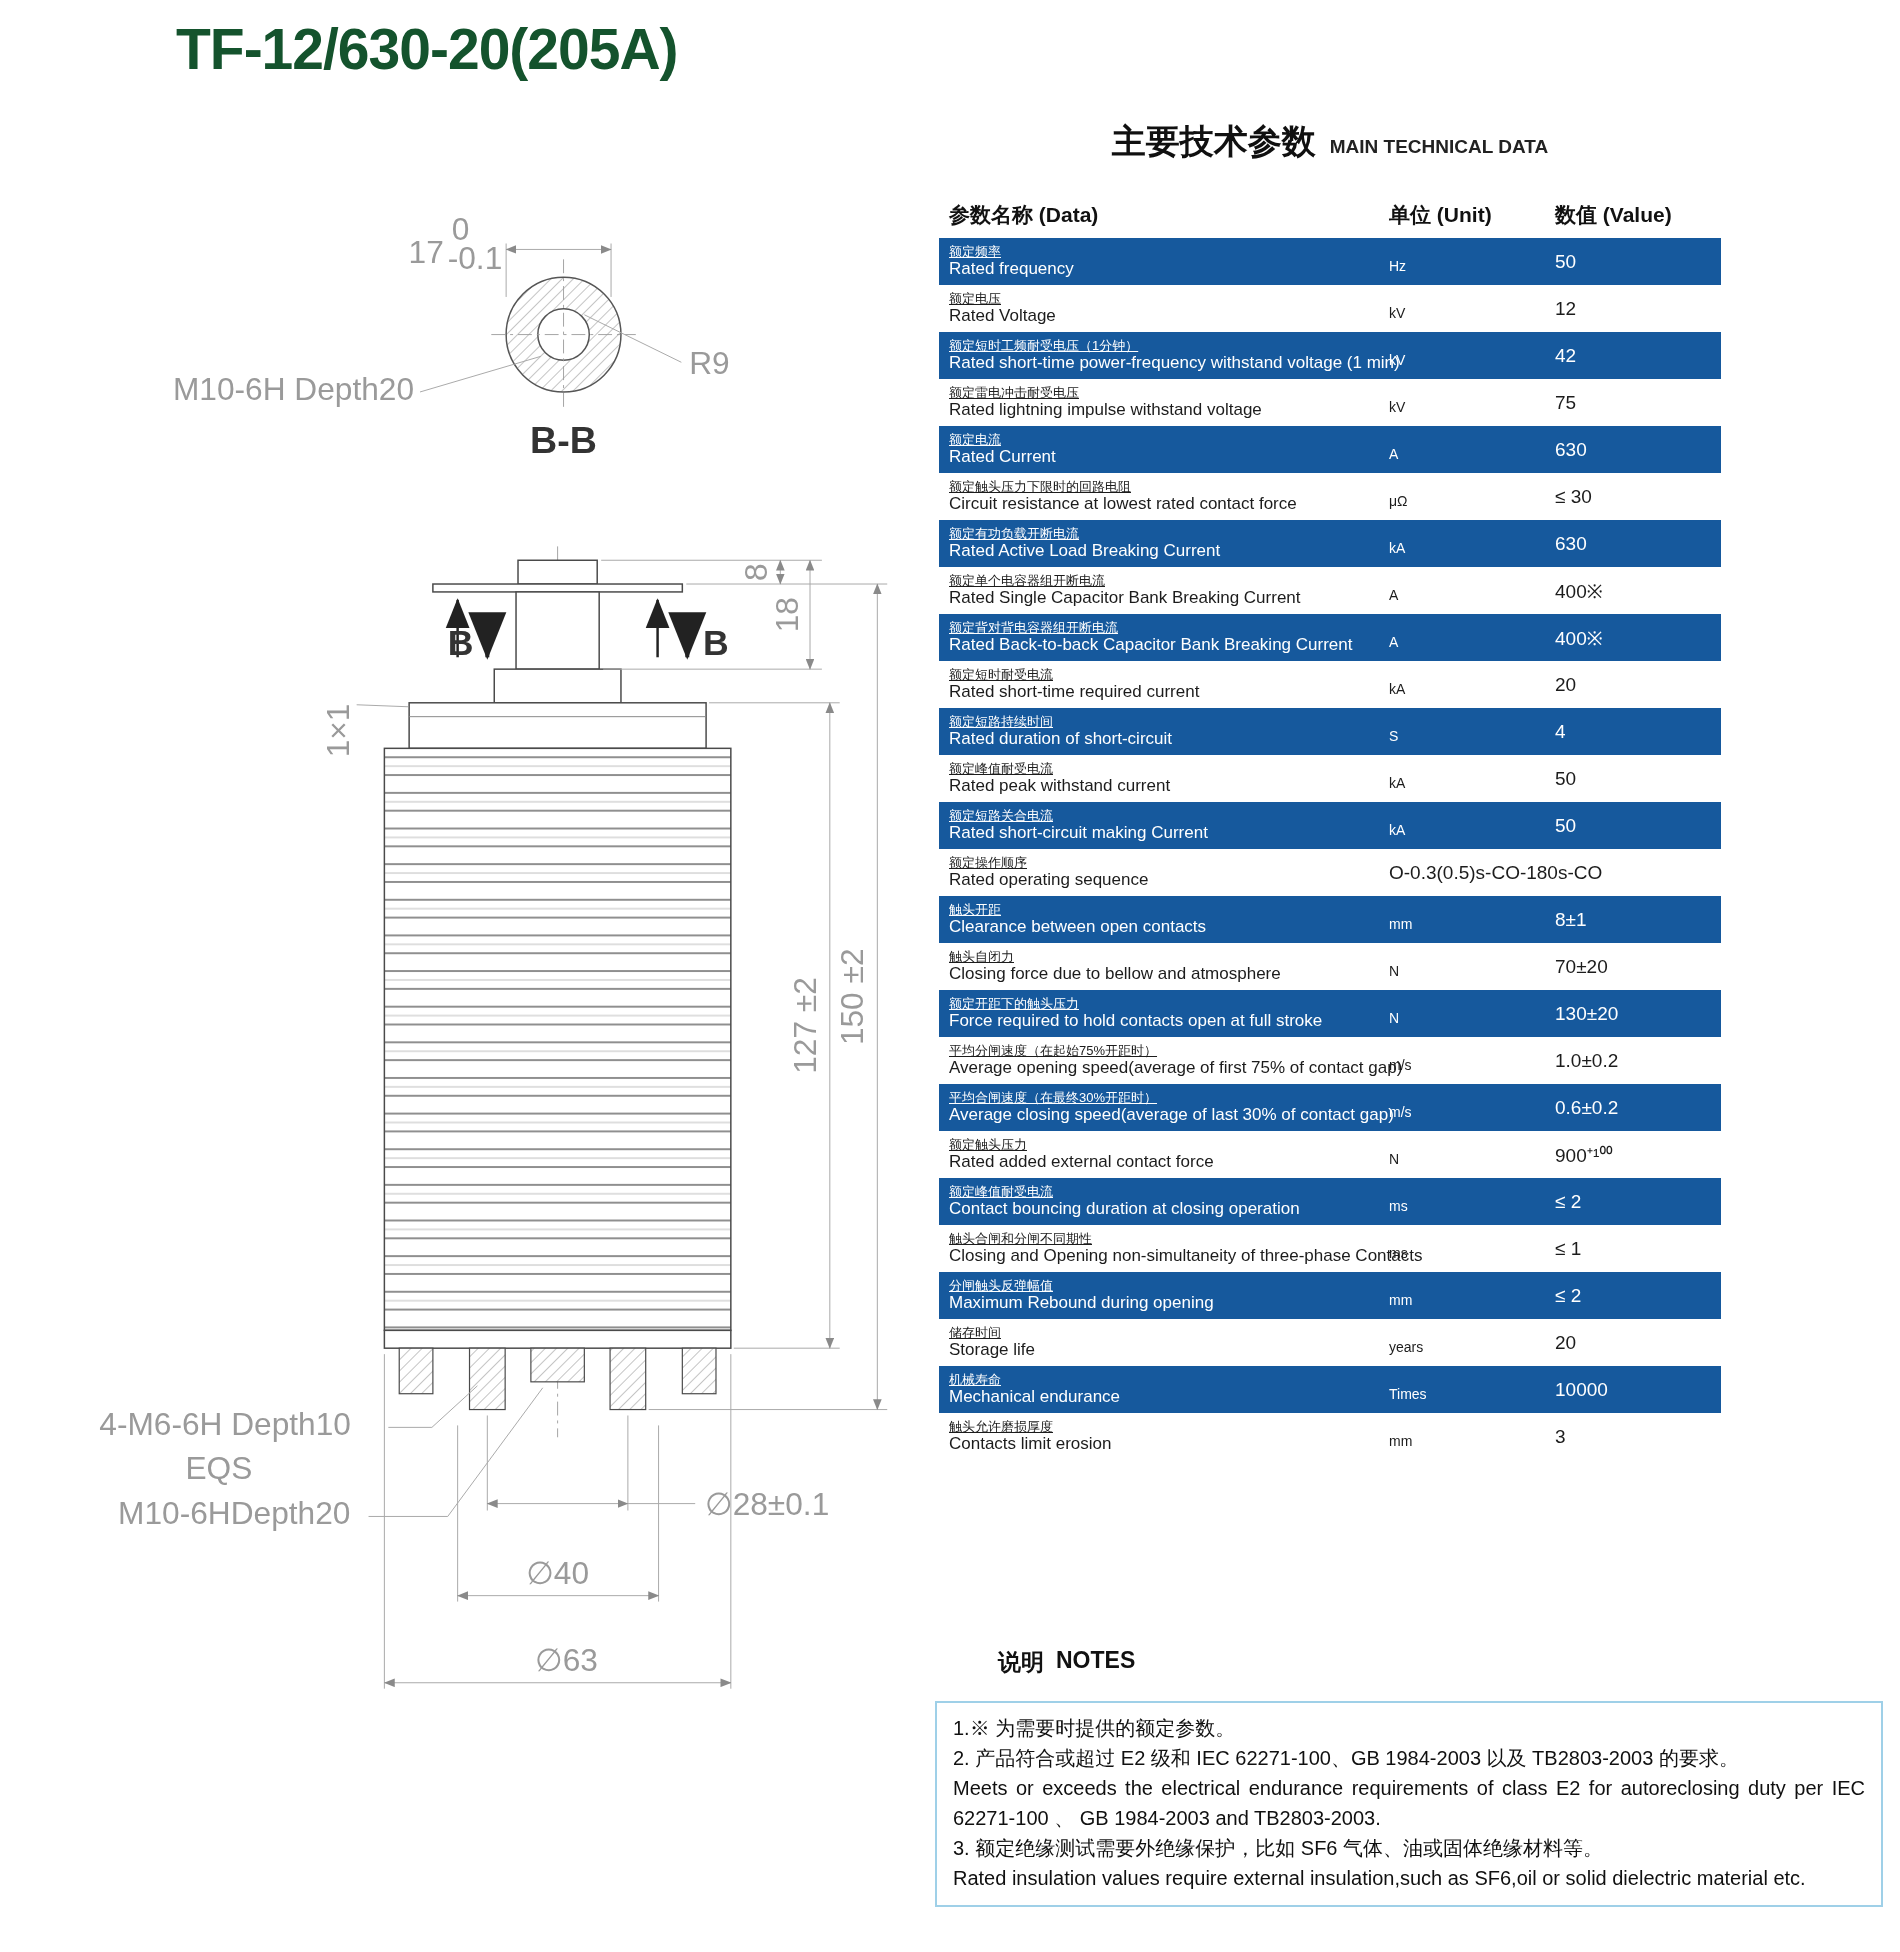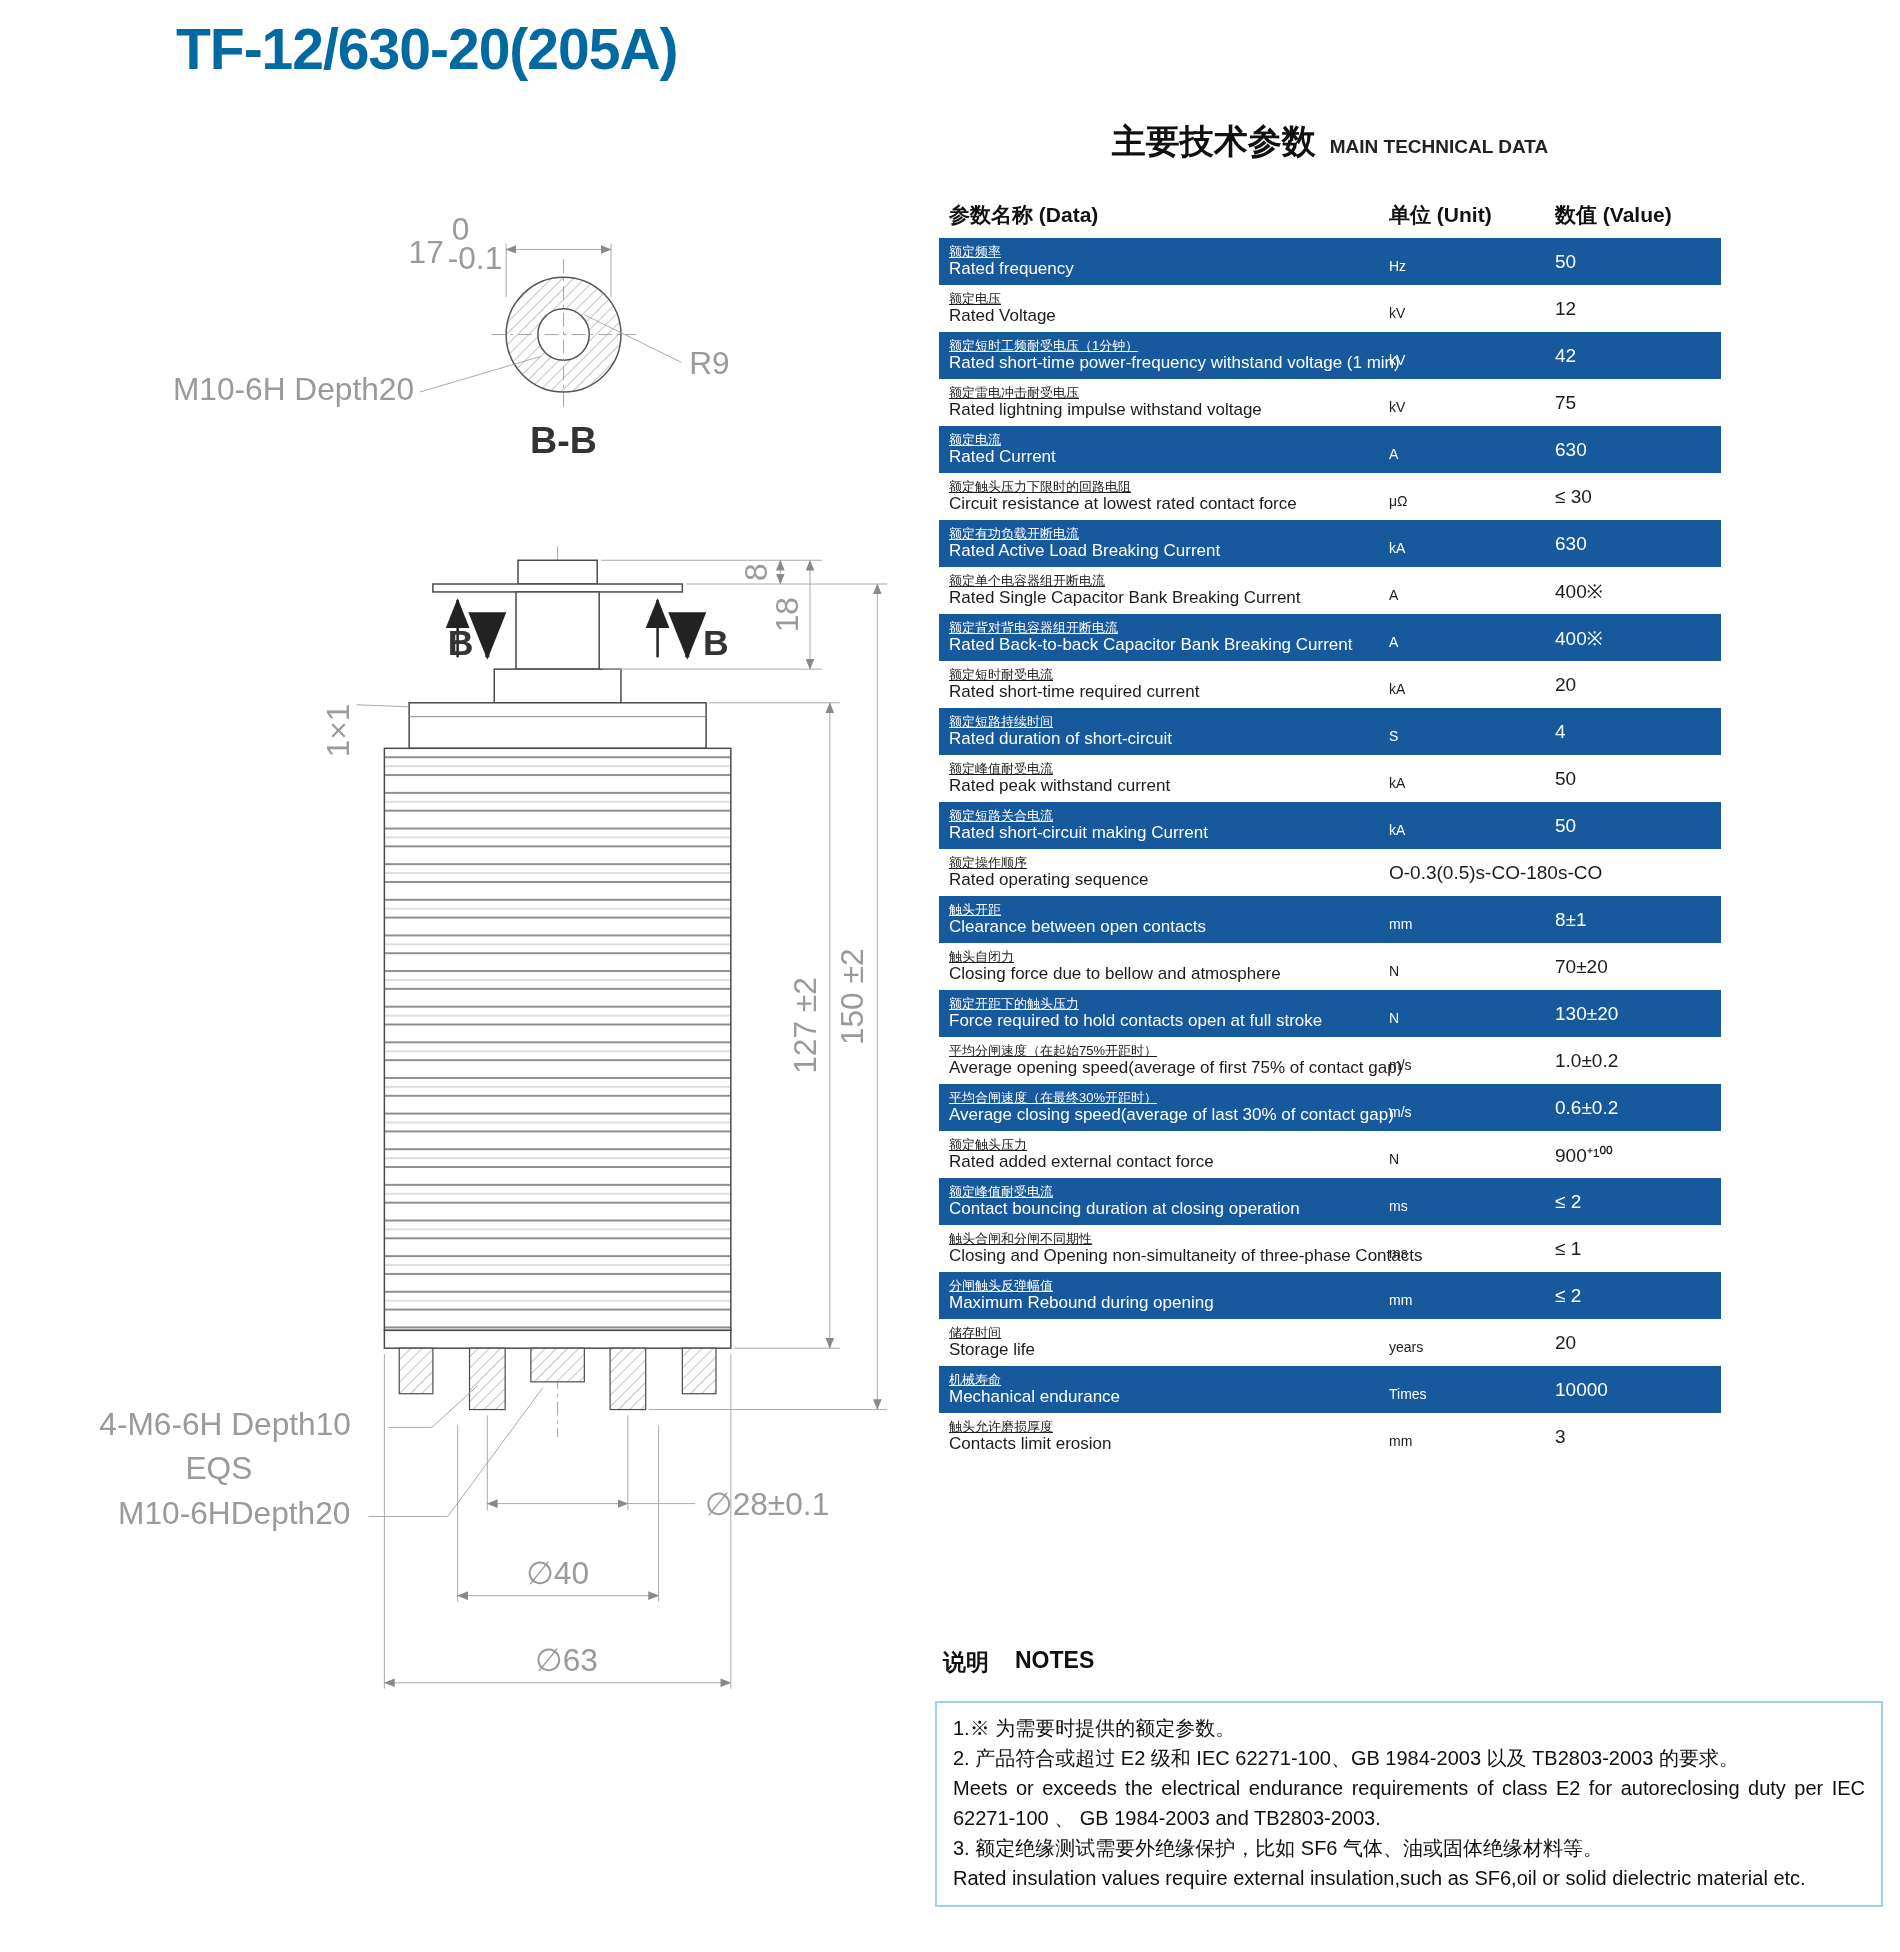--- a/index.html
+++ b/index.html
@@ -4,21 +4,21 @@
 <style>
   * { box-sizing: border-box; margin: 0; padding: 0; }
   html,body { background:#fff; }
   body {
     width:1901px; height:1952px; position:relative; overflow:hidden;
     font-family:"Liberation Sans", sans-serif; color:#1c1c1c;
   }
   
   .page-title{
     position:absolute; left:176px; top:16px;
-    font-size:57px; font-weight:800; color:#0369a1; letter-spacing:-1px;
+    font-size:57px; font-weight:800; color:#14532d; letter-spacing:-1px;
   }
   
   #drawing-svg{ position:absolute; left:0; top:0; }
   .dln{ stroke:#4a4a4a; stroke-width:1.5; fill:#fff; }
   .thin{ stroke:#a9a9a9; stroke-width:1; fill:none; }
   .cl{ stroke:#9a9a9a; stroke-width:0.9; stroke-dasharray:14 5 3 5; fill:none; }
   .dt{ fill:#9a9a9a; font-size:32px; font-family:"Liberation Sans",sans-serif; }
   .bt{ fill:#333; font-weight:700; font-family:"Liberation Sans",sans-serif; }
   
   .tbl-title{
@@ -36,21 +36,21 @@
   .rows .row{ display:flex; height:47px; align-items:center; color:#1c1c1c; }
   .rows .row:nth-child(odd){ background:#16599d; color:#fff; }
   .c-name{ width:450px; padding-left:10px; display:flex; flex-direction:column;
            justify-content:center; }
   .cn{ font-size:13px; line-height:15px; white-space:nowrap;text-decoration:underline; }
   .en{ font-size:17px; line-height:20px; white-space:nowrap; }
   .c-unit{ width:166px; font-size:14px; white-space:nowrap;margin-top:8px; }
   .c-value{ flex:1; font-size:19px; white-space:nowrap; }
   .row-wide .c-unit{ width:0; overflow:hidden; }
   
-  .notes-label{ position:absolute; left:943px; top:1647px; display:flex; gap:26px;
+  .notes-label{ position:absolute; left:998px; top:1647px; display:flex; gap:12px;
                 font-size:23px; font-weight:800; color:#111; }
   .notes-box{
     position:absolute; left:935px; top:1701px; width:948px;
     border:2px solid #9fd0e8; padding:10px 16px 12px 16px;
     font-size:20px; line-height:30px; color:#101010;
   }
   .just{ text-align:justify; }
 </style>
 </head>
 <body>

